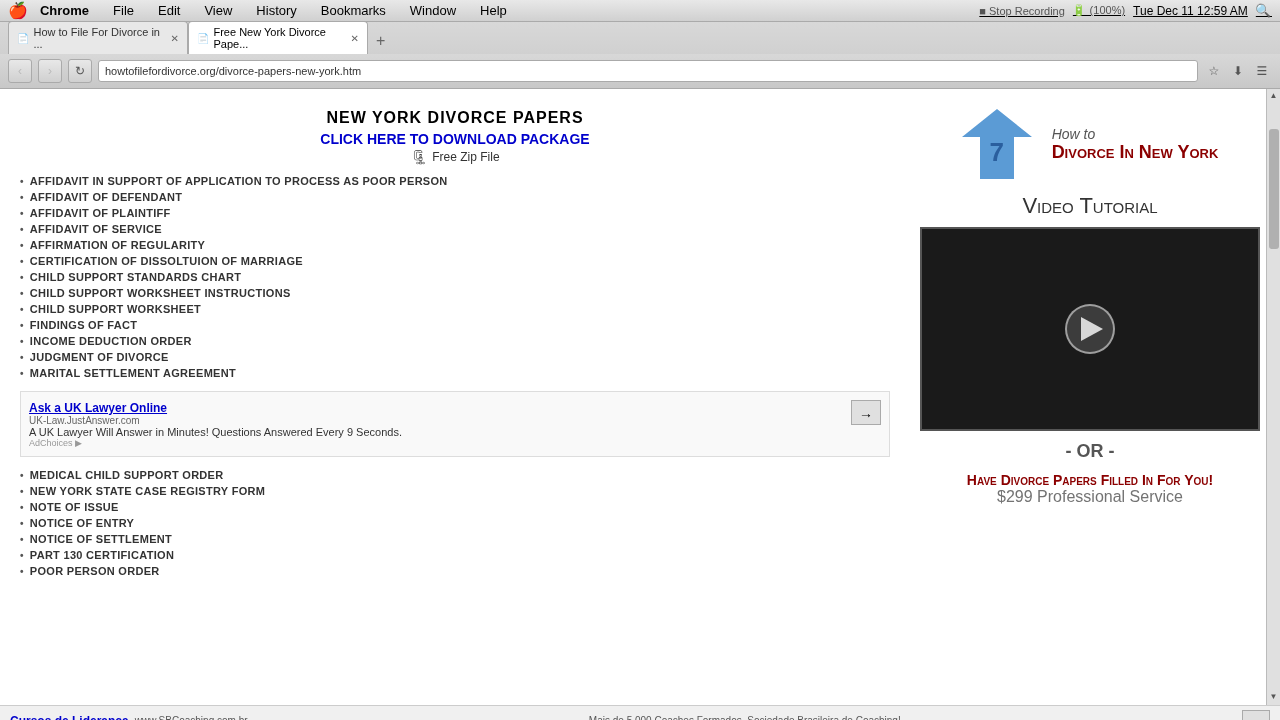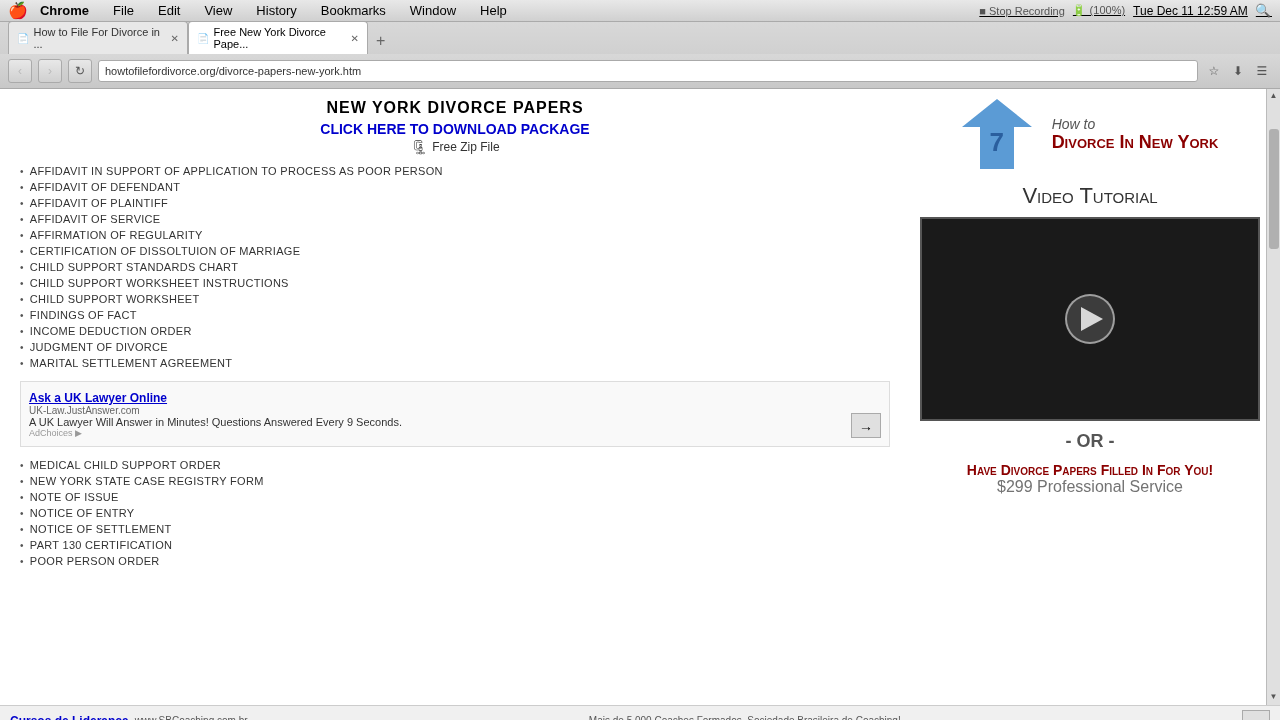--- a/index.html
+++ b/index.html
@@ -166,21 +166,21 @@
     .scrollbar-arrow {
       font-size: 8px;
       color: #555;
       cursor: pointer;
       padding: 2px;
     }
 
     
     .page-content {
       flex: 1;
-      padding: 10px 20px;
+      padding: 20px 20px;
       overflow: hidden;
       position: relative;
       border-radius: 27px;
     }
 
     .two-col {
       display: flex;
       gap: 20px;
     }
 
@@ -218,20 +218,21 @@
       margin-top: 2px;
     }
     .zip-icon {
       font-size: 14px;
     }
 
     
     .doc-list {
       list-style: none;
       padding: 0;
+      font-weight: bold;
     }
     .doc-list li {
       font-size: 11px;
       color: #333;
       padding: 2px 0;
       display: flex;
       align-items: flex-start;
       gap: 6px;
       text-transform: uppercase;
       letter-spacing: 0.3px;
@@ -244,21 +245,21 @@
       flex-shrink: 0;
     }
 
     
     .ad-section {
       margin: 10px 0;
       border: 1px solid #ddd;
       padding: 8px;
       background: #f9f9f9;
       display: flex;
-      align-items: flex-end;
+      align-items: flex-start;
       justify-content: space-between;
     }
     .ad-text {
       font-size: 11px;
       color: #333;
     }
     .ad-link {
       font-size: 12px;
       color: #0000cc;
       font-weight: bold;

